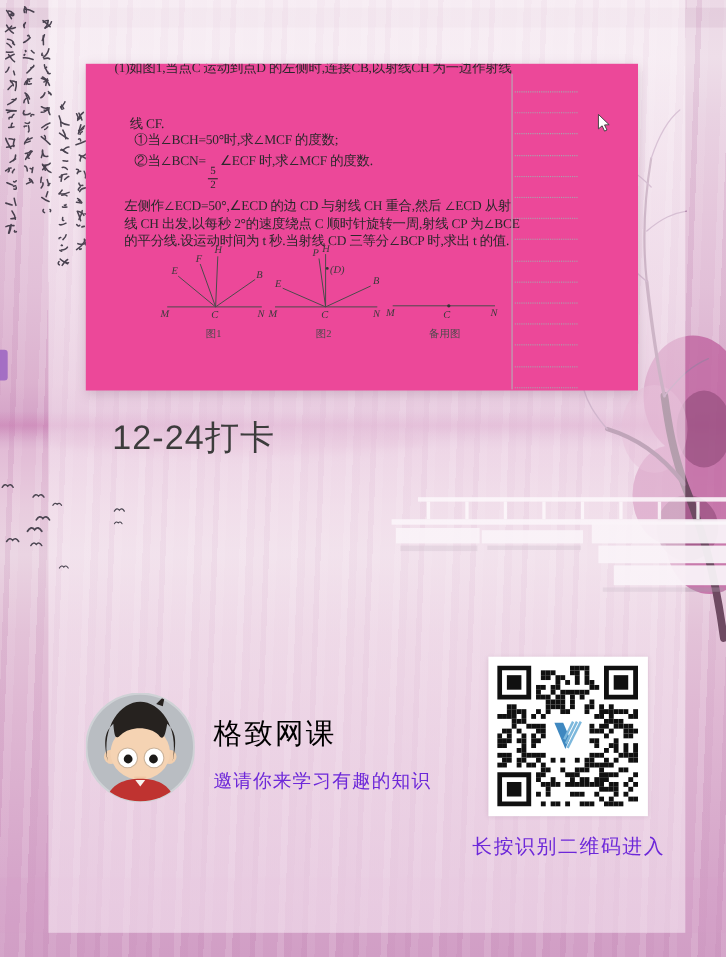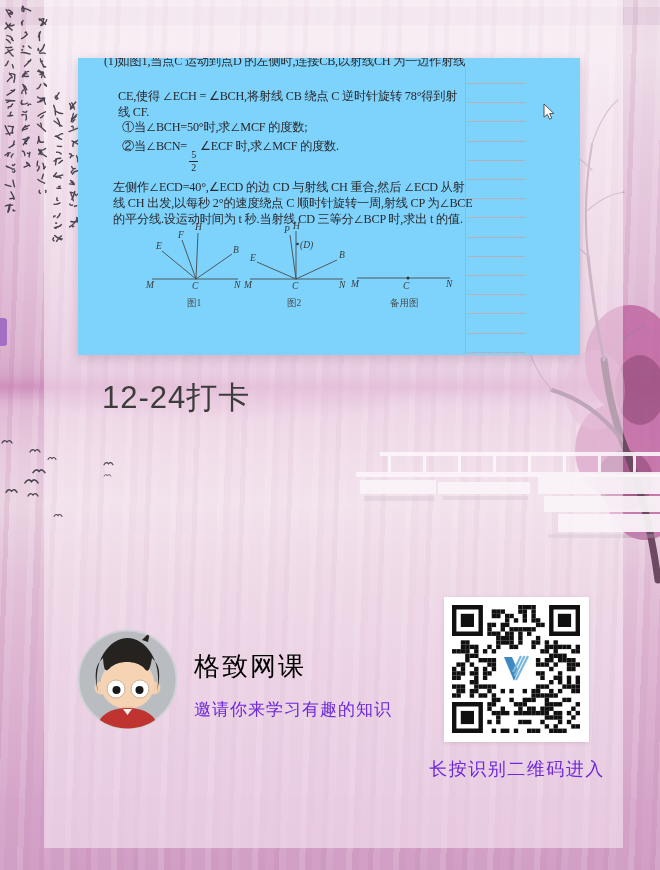--- a/index.html
+++ b/index.html
@@ -27,21 +27,21 @@
   .deco{position:absolute;z-index:0;}
   
   .overlay{position:absolute;left:44px;top:0;width:579px;height:848px;z-index:1;
     background:linear-gradient(180deg,rgba(253,248,251,.62) 0%,
       rgba(250,241,247,.50) 45%,rgba(249,238,246,.54) 100%);}
   .above{z-index:2;}
   .purple-tag{position:absolute;left:0;top:318px;width:7px;height:28px;z-index:2;
     background:#9a63c2;border-radius:0 3px 3px 0;opacity:.85;}
   
   .doc{position:absolute;left:78px;top:58px;width:502px;height:297px;z-index:2;
-    background:#7dd3fc;overflow:hidden;box-shadow:0 3px 10px rgba(130,85,115,.28);}
+    background:#ec4899;overflow:hidden;box-shadow:0 3px 10px rgba(130,85,115,.28);}
   .docline{position:absolute;white-space:nowrap;font-family:"Liberation Serif",serif;
     font-size:12.2px;color:#2a282b;letter-spacing:-.2px;line-height:16px;}
   .frac{display:inline-flex;flex-direction:column;align-items:center;
     vertical-align:-8px;line-height:1;font-size:10px;margin:0 2px;}
   .frac .bar{width:9px;height:1px;background:#2a282b;margin:1px 0;}
   .answer{position:absolute;left:387px;top:9px;width:61px;height:287px;
     border-left:1px solid #b3aeb6;}
   .dotline{position:absolute;left:2px;width:57px;height:0;border-top:1px dotted #a9a4ad;}
   .fig-svg{position:absolute;left:0;top:0;}
   
@@ -335,31 +335,30 @@
       <path d="M0,3 Q2.5,-1 5,2 Q7.5,-1 10,3" transform="translate(104,30) scale(.9)"></path>
       <path d="M0,3 Q2.5,-1 5,2 Q7.5,-1 10,3" transform="translate(104,42) scale(.7)"></path>
       <path d="M0,3 Q2.5,-1 5,2 Q7.5,-1 10,3" transform="translate(54,82) scale(.8)"></path>
     </g>
   </svg>
 
   <div class="purple-tag"></div>
 
   <div class="doc">
     <div class="docline" style="left:26px;top:-5px">(1)如图1,当点C 运动到点D 的左侧时,连接CB,以射线CH 为一边作射线</div>
-    <div class="docline" style="left:40px;top:30px">CE,使得 ∠ECH = ∠BCH,将射线 CB 绕点 C 逆时针旋转 78°得到射</div>
     <div class="docline" style="left:40px;top:46px">线 CF.</div>
     <div class="docline" style="left:44px;top:61px">①当∠BCH=50°时,求∠MCF 的度数;</div>
     <div class="docline" style="left:44px;top:80px">
       <span>②当∠BCN=</span><span class="frac">
           <span>5</span>
           <span class="bar"></span>
           <span>2</span>
         </span><span>∠ECF 时,求∠MCF 的度数.</span>
     </div>
-    <div class="docline" style="left:35px;top:121px">左侧作∠ECD=40°,∠ECD 的边 CD 与射线 CH 重合,然后 ∠ECD 从射</div>
+    <div class="docline" style="left:35px;top:121px">左侧作∠ECD=50°,∠ECD 的边 CD 与射线 CH 重合,然后 ∠ECD 从射</div>
     <div class="docline" style="left:35px;top:137px">线 CH 出发,以每秒 2°的速度绕点 C 顺时针旋转一周,射线 CP 为∠BCE</div>
     <div class="docline" style="left:35px;top:153px">的平分线.设运动时间为 t 秒.当射线 CD 三等分∠BCP 时,求出 t 的值.</div>
 
     <svg class="fig-svg" width="502" height="297">
       <g stroke="#4a4a4a" stroke-width=".9">
 
         <line x1="74" y1="221" x2="160" y2="221"></line>
         <line x1="118" y1="221" x2="84" y2="193"></line>
           <line x1="118" y1="221" x2="104" y2="182"></line>
         <line x1="118" y1="221" x2="120" y2="175"></line>

